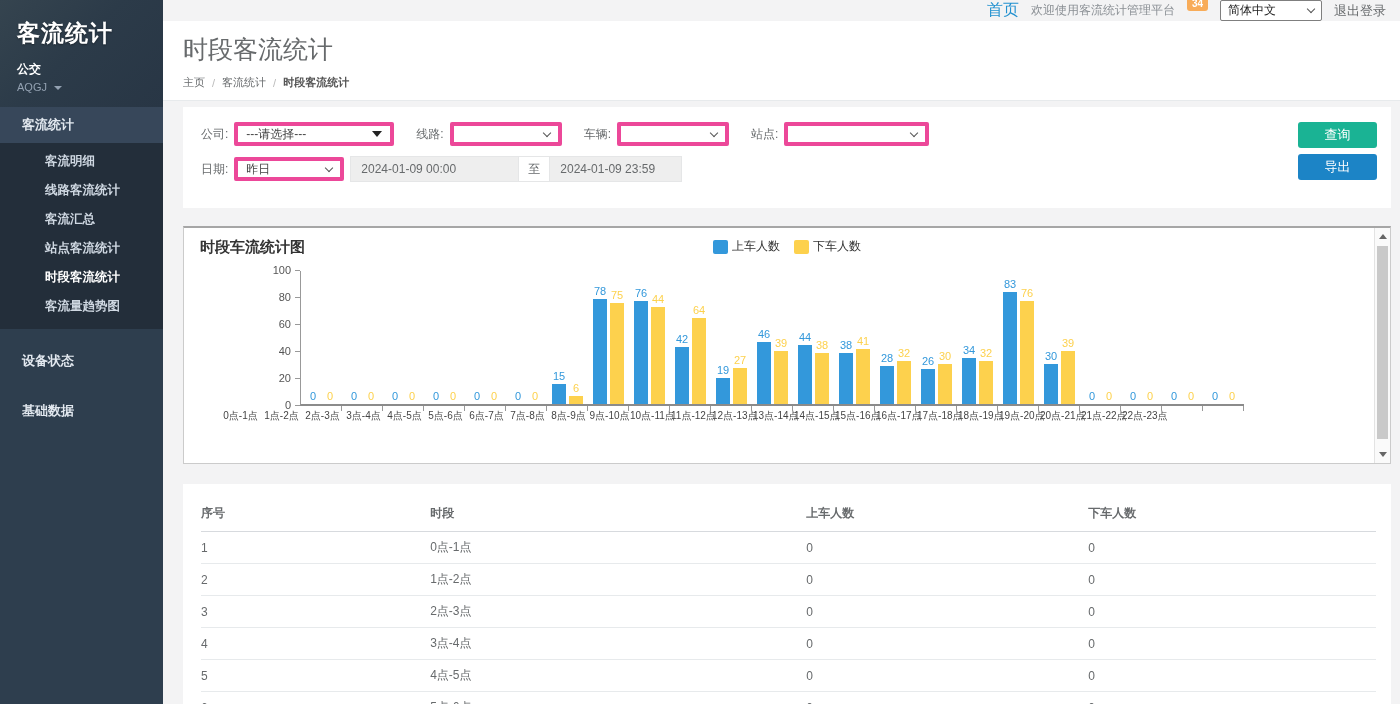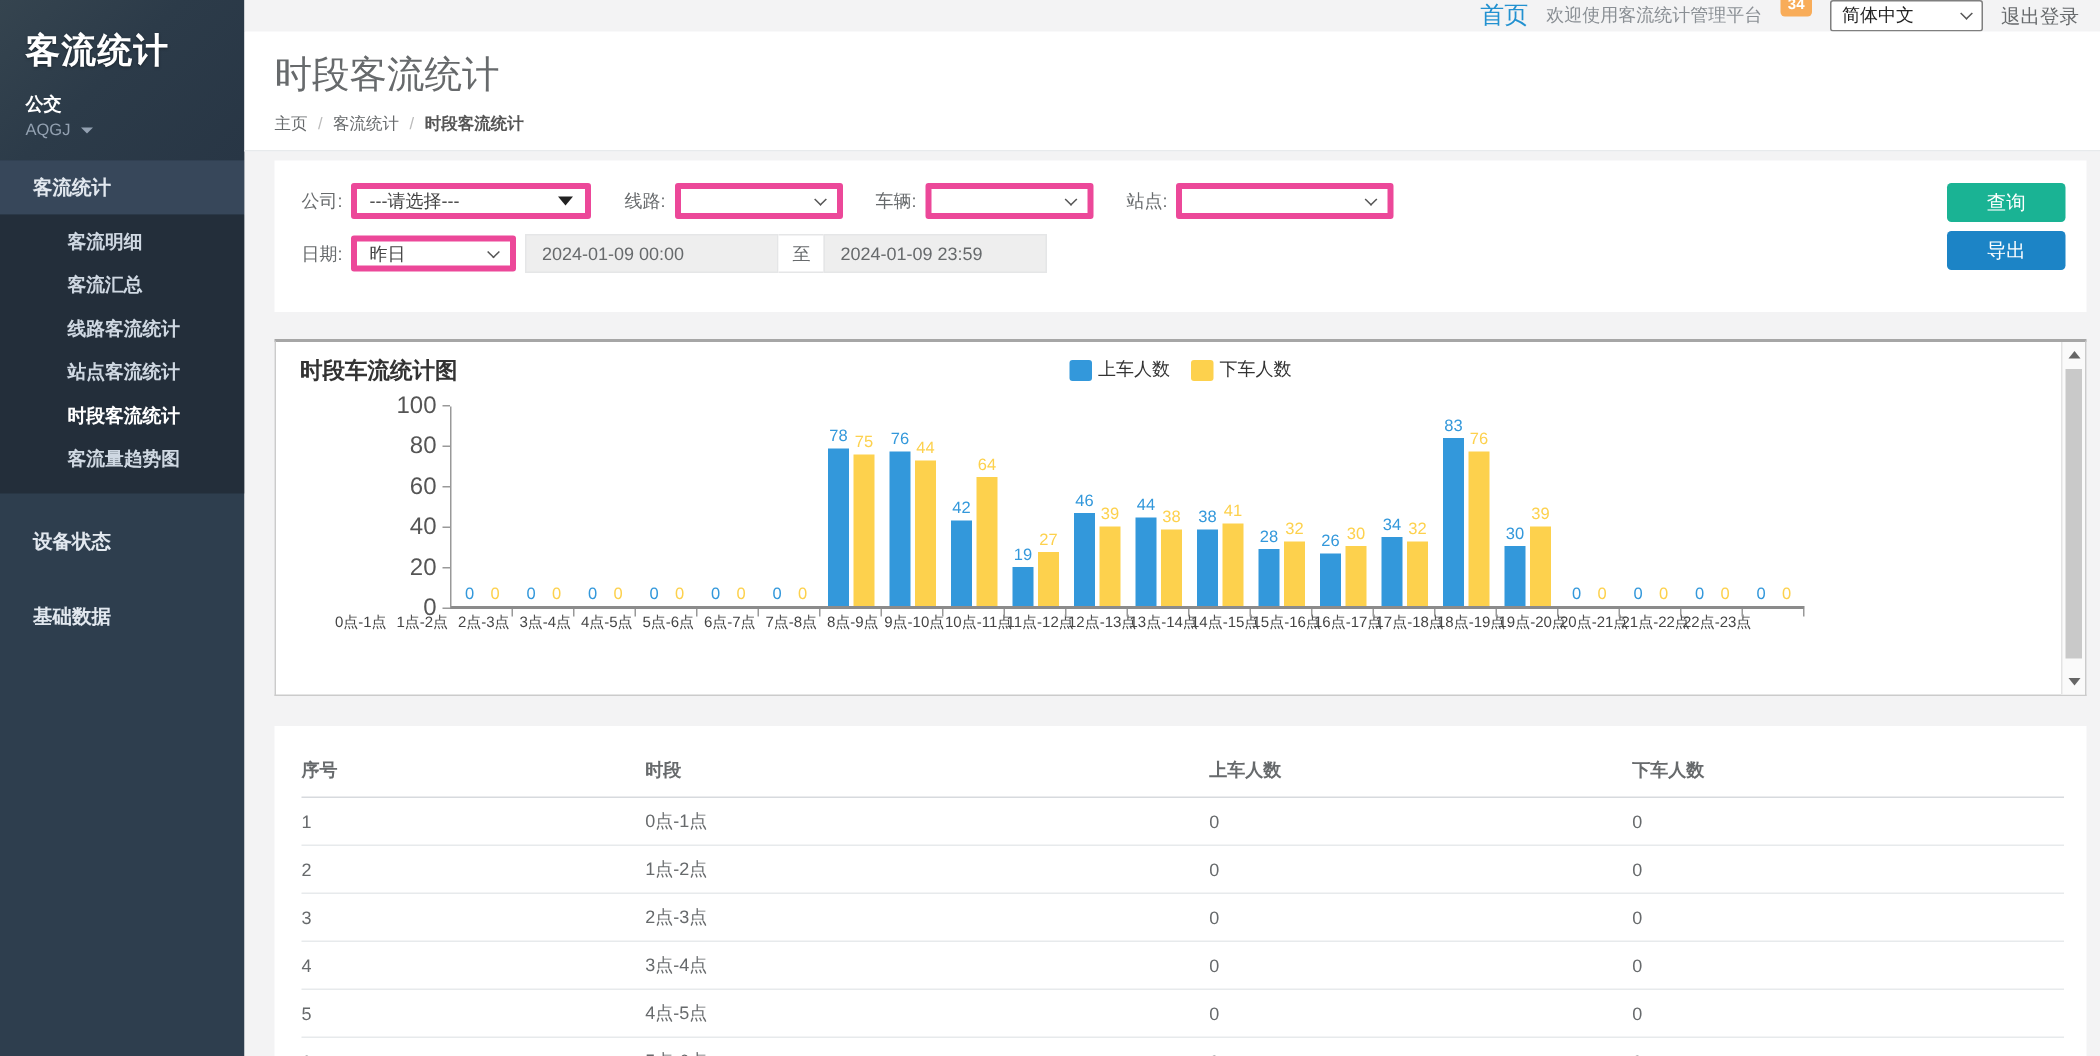--- a/index.html
+++ b/index.html
@@ -55,21 +55,21 @@
 
   
   .chart-panel { margin-top:18px; background:#fff; border:1px solid #cbcbcb; border-top:2px solid #a6a6a6; height:238px; position:relative; }
   .chart-header { padding:10px 16px 0 16px; }
   .chart-title { font-size:15px; font-weight:bold; color:#333; }
   .legend { position:absolute; top:10px; left:50%; transform:translateX(-50%); display:flex; gap:14px; align-items:center; }
   .legend-item { display:flex; align-items:center; gap:4px; font-size:12px; color:#333; cursor:pointer; }
   .legend-swatch { width:15px; height:14px; border-radius:2px; }
   .chart-area { display:flex; margin:14px 0 0 80px; }
   .y-axis { position:relative; width:36px; height:135px; }
-  .y-axis .ytick-label { position:absolute; right:9px; font-size:16px; color:#555; line-height:13px; }
+  .y-axis .ytick-label { position:absolute; right:9px; font-size:11px; color:#555; line-height:13px; }
   .y-axis .ytick-mark { position:absolute; right:0; width:5px; height:1px; background:#999; }
   .bars-row { display:flex; height:135px; border-bottom:2px solid #8b8b8b; border-left:1px solid #999; position:relative; }
   .cat-cell { width:41px; display:flex; justify-content:center; align-items:flex-end; gap:3px; position:relative; }
   .cat-cell::after { content:""; position:absolute; right:0; bottom:-7px; width:1px; height:5px; background:#999; }
   .bar-col { display:flex; flex-direction:column; align-items:center; justify-content:flex-end; }
   .bar-val { font-size:11px; line-height:13px; margin-bottom:1px; }
   .bar { width:14px; }
   .xlabels-row { display:flex; margin-left:36px; margin-top:4px; }
   .xlabel { width:41px; text-align:center; font-size:10px; color:#444; white-space:nowrap; line-height:11px; }
   
@@ -96,22 +96,22 @@
       <div class="org">公交</div>
       <div class="user">
         <span>AQGJ</span>
         <span class="caret"></span>
       </div>
     </div>
     <nav id="side-nav">
         <div class="nav-parent expanded">客流统计</div>
         <div class="submenu">
           <div class="nav-child">客流明细</div>
+          <div class="nav-child">线路客流统计</div>
           <div class="nav-child">客流汇总</div>
-          <div class="nav-child">线路客流统计</div>
           <div class="nav-child">站点客流统计</div>
           <div class="nav-child active">时段客流统计</div>
           <div class="nav-child">客流量趋势图</div>
         </div>
         <div class="nav-parent section-gap">设备状态</div>
         <div class="nav-parent section-gap">基础数据</div>
       </nav>
   </aside>
 
   <div class="main">
@@ -168,21 +168,21 @@
         </div>
         <div class="frow">
           <span class="flabel">日期:</span>
           <div class="sel" style="width:110px">
             <span>昨日</span>
             <span class="chev"></span>
           </div>
           <span style="width:6px"></span>
           <div class="date-input" style="width:169px">2024-01-09 00:00</div>
           <div class="to-box">至</div>
-          <div class="date-input" style="width:149px">2024-01-09 23:59</div>
+          <div class="date-input" style="width:133px">2024-01-09 23:59</div>
         </div>
         <button class="btn btn-query" id="btn-query" style="background: rgb(26, 179, 148);">查询</button>
         <button class="btn btn-export" id="btn-export" style="background: rgb(28, 132, 198);">导出</button>
       </div>
 
       <div class="chart-panel">
         <div class="chart-header">
           <span class="chart-title">时段车流统计图</span>
         </div>
         <div class="legend" id="chart-legend">
@@ -262,20 +262,30 @@
                 </div>
               </div>
               <div class="cat-cell">
                 <div class="bar-col">
                   <div class="bar-val" style="color: rgb(51, 152, 219);">0</div>
                   <div class="bar" style="background: rgb(51, 152, 219); height: 0px;"></div>
                 </div>
                 <div class="bar-col">
                   <div class="bar-val" style="color: rgb(253, 209, 77);">0</div>
                   <div class="bar" style="background: rgb(253, 209, 77); height: 0px;"></div>
+                </div>
+              </div>
+              <div class="cat-cell">
+                <div class="bar-col">
+                  <div class="bar-val" style="color: rgb(51, 152, 219);">15</div>
+                  <div class="bar" style="background: rgb(51, 152, 219); height: 20.25px;"></div>
+                </div>
+                <div class="bar-col">
+                  <div class="bar-val" style="color: rgb(253, 209, 77);">6</div>
+                  <div class="bar" style="background: rgb(253, 209, 77); height: 8.1px;"></div>
                 </div>
               </div>
               <div class="cat-cell">
                 <div class="bar-col">
                   <div class="bar-val" style="color: rgb(51, 152, 219);">78</div>
                   <div class="bar" style="background: rgb(51, 152, 219); height: 105.3px;"></div>
                 </div>
                 <div class="bar-col">
                   <div class="bar-val" style="color: rgb(253, 209, 77);">75</div>
                   <div class="bar" style="background: rgb(253, 209, 77); height: 101.25px;"></div>

